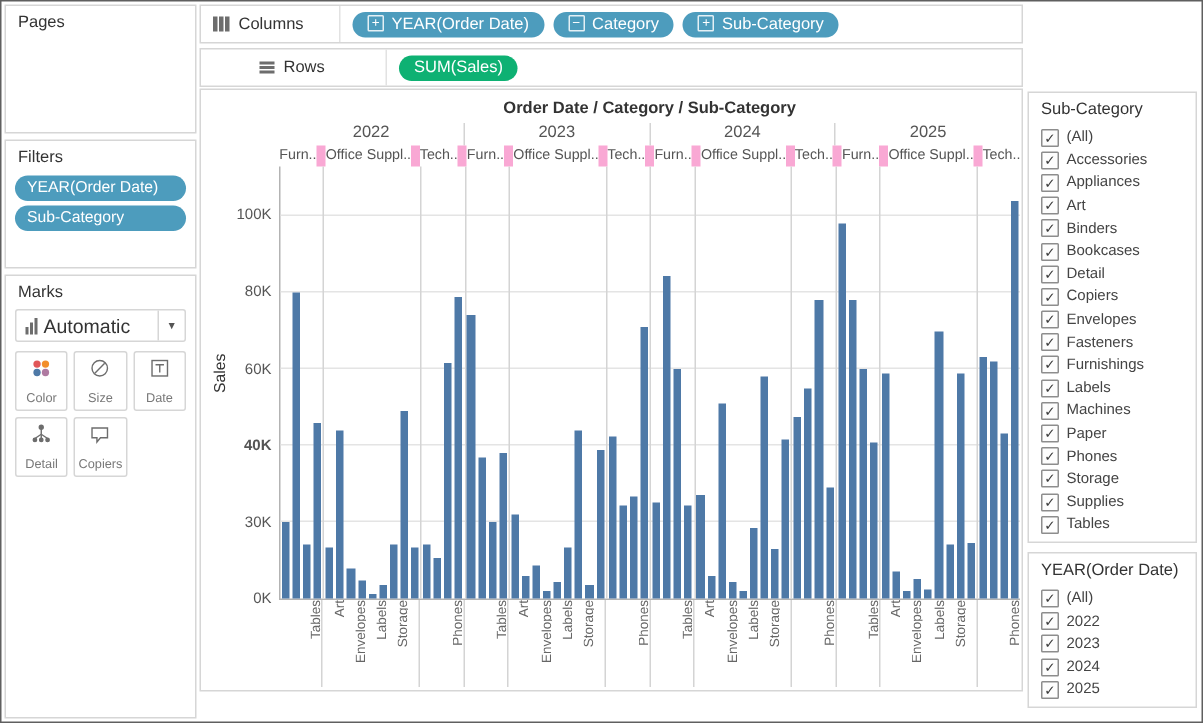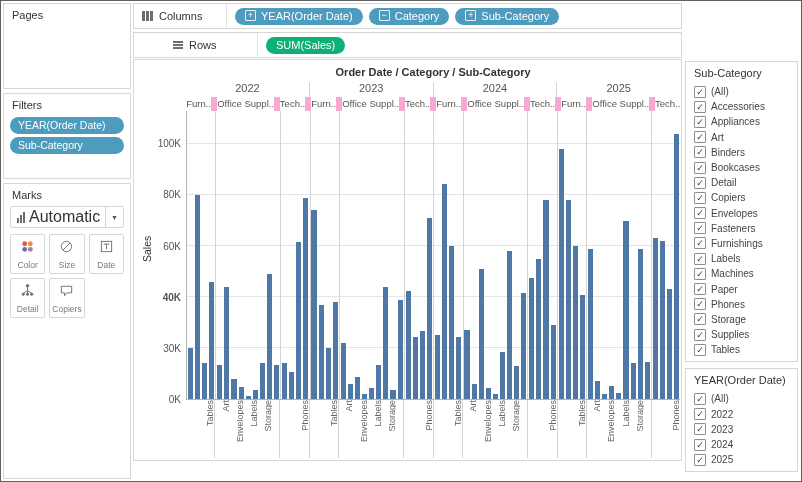--- a/index.html
+++ b/index.html
@@ -10,21 +10,21 @@
   .left-panel{position:absolute;left:2px;top:2px;width:128px;bottom:2px;display:flex;flex-direction:column;gap:4px;}
   .pages-card{height:86px;}
   .filters-card{height:86px;}
   .marks-card{flex:1;}
   .pill{border-radius:9px;color:#fff;font-size:10.5px;padding:2px 8px 3px;display:flex;align-items:center;gap:5px;box-sizing:border-box;white-space:nowrap;}
   .pill.blue{background:#4d9cbd;}
   .pill.green{background:#0eb173;}
   .filters-card .pill{margin:3px 6px;justify-content:flex-start;}
   .boxglyph{display:inline-block;width:9px;height:9px;line-height:8px;border:1px solid rgba(255,255,255,.85);border-radius:1px;font-size:9px;text-align:center;flex:0 0 auto;}
   .marks-dropdown{display:flex;align-items:center;border:1px solid #d6d6d6;border-radius:2px;margin:2px 6px 6px;height:20px;padding:0 0 0 6px;cursor:pointer;}
-  .marks-dropdown .lbl{flex:1;font-size:16px;color:#333;padding-left:4px;}
+  .marks-dropdown .lbl{flex:1;font-size:13px;color:#333;padding-left:4px;}
   .marks-dropdown .caret{border-left:1px solid #d6d6d6;align-self:stretch;display:flex;align-items:center;padding:0 5px;font-size:7px;color:#555;}
   .bars-glyph{display:inline-flex;align-items:flex-end;gap:1px;height:11px;}
   .bars-glyph i{display:block;width:2px;background:#6d6d6d;}
   .marks-grid{display:grid;grid-template-columns:repeat(3,1fr);gap:4px;margin:0 6px;}
   .mark-btn{border:1px solid #d6d6d6;border-radius:2px;height:38px;display:flex;flex-direction:column;align-items:center;justify-content:center;gap:2px;cursor:pointer;background:#fff;}
   .mark-btn .mlabel{font-size:8.5px;color:#787878;}
   
   .shelf{position:absolute;left:132px;width:549px;height:26px;display:flex;align-items:center;}
   .shelf .zone{display:flex;align-items:center;gap:6px;width:84px;flex:0 0 auto;align-self:stretch;border-right:1px solid #e2e2e2;padding-left:8px;}
   .shelf .zone .shelf-name{font-size:11px;color:#333;}

